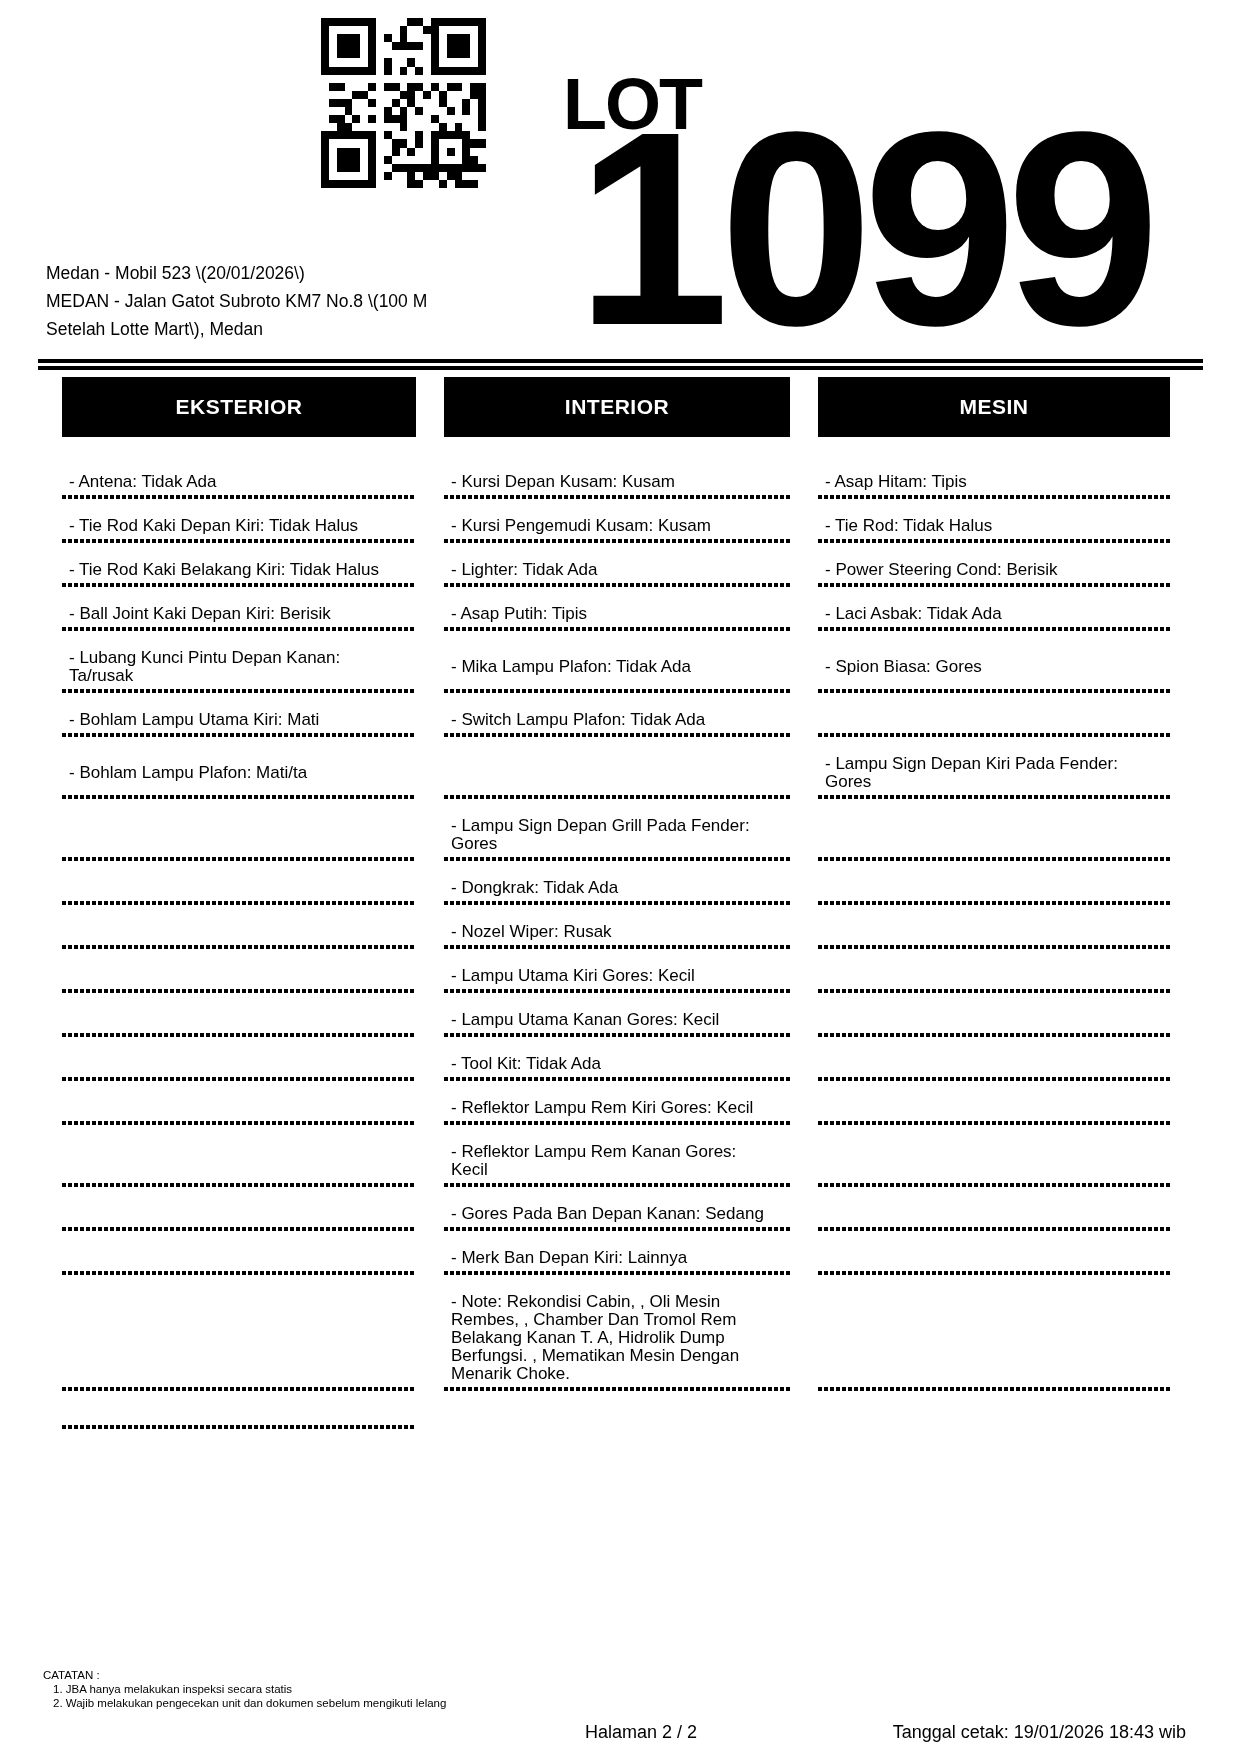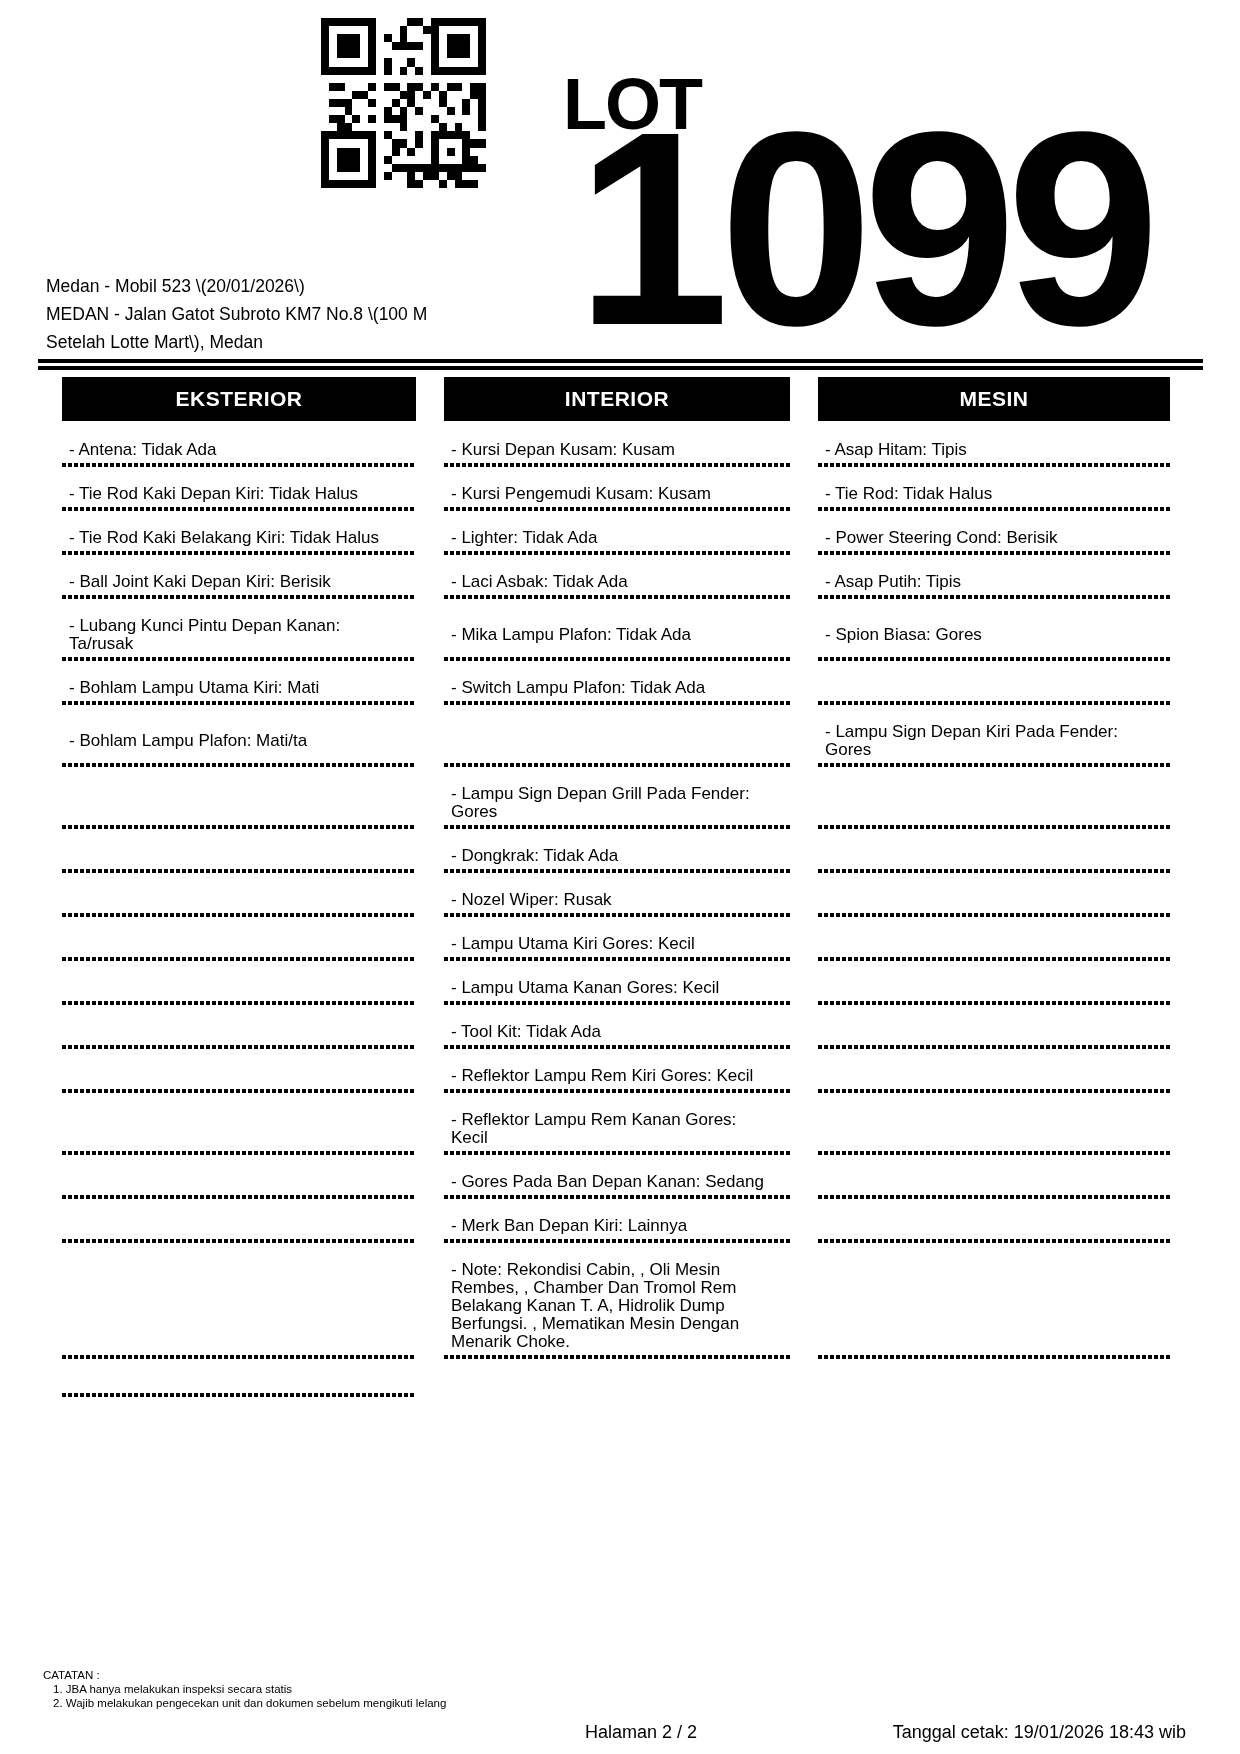--- a/index.html
+++ b/index.html
@@ -13,36 +13,36 @@
   .lot-label {
     position:absolute; left:563px; top:68px;
     font-size:72px; font-weight:bold; letter-spacing:-2px; line-height:1;
   }
   .lot-number {
     position:absolute; left:576px; top:90px;
     font-size:276px; font-weight:bold; letter-spacing:-10px; line-height:1;
     white-space:nowrap;
   }
   .address {
-    position:absolute; left:46px; top:272px;
+    position:absolute; left:46px; top:259px;
     font-size:17.5px; line-height:28px; white-space:pre-line;
   }
   .divider {
     position:absolute; left:38px; top:359px; width:1165px; height:11px;
     border-top:4px solid #000; border-bottom:4px solid #000;
     box-sizing:border-box;
   }
   
   .grid {
     position:absolute; left:62px; top:377px; width:1108px;
     display:grid; grid-template-columns:354px 346px 352px; column-gap:28px;
   }
   .colhead {
     background:#000; color:#fff; font-weight:bold; font-size:21px;
-    letter-spacing:0.5px; height:44px; margin-bottom:2px;
+    letter-spacing:0.5px; height:60px; margin-bottom:18px;
     display:flex; align-items:center; justify-content:center;
   }
   .cell {
     position:relative; box-sizing:border-box; min-height:38px;
     padding:6px 4px 8px 7px; display:flex; align-items:center;
   }
   .cell::after {
     content:""; position:absolute; left:0; right:0; bottom:0; height:4px;
     background:repeating-linear-gradient(90deg,#000 0 4px,transparent 4px 6px);
   }
@@ -322,24 +322,24 @@
       <div class="cell">
         <span>- Lighter: Tidak Ada</span>
       </div>
       <div class="cell">
         <span>- Power Steering Cond: Berisik</span>
       </div>
       <div class="cell">
         <span>- Ball Joint Kaki Depan Kiri: Berisik</span>
       </div>
       <div class="cell">
+        <span>- Asap Putih: Tipis</span>
+      </div>
+      <div class="cell">
         <span>- Laci Asbak: Tidak Ada</span>
-      </div>
-      <div class="cell">
-        <span>- Asap Putih: Tipis</span>
       </div>
       <div class="cell">
         <span>- Lubang Kunci Pintu Depan Kanan:
 Ta/rusak</span>
       </div>
       <div class="cell">
         <span>- Mika Lampu Plafon: Tidak Ada</span>
       </div>
       <div class="cell">
         <span>- Spion Biasa: Gores</span>

